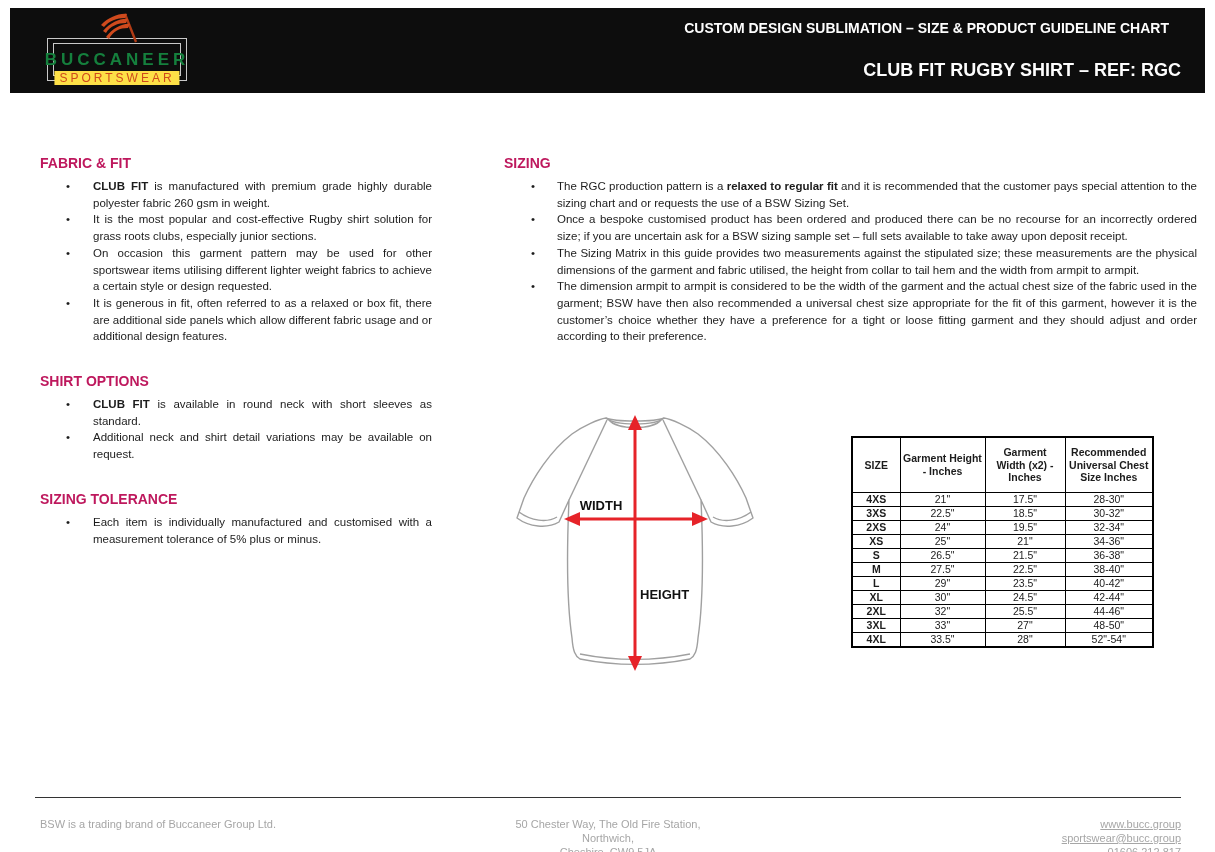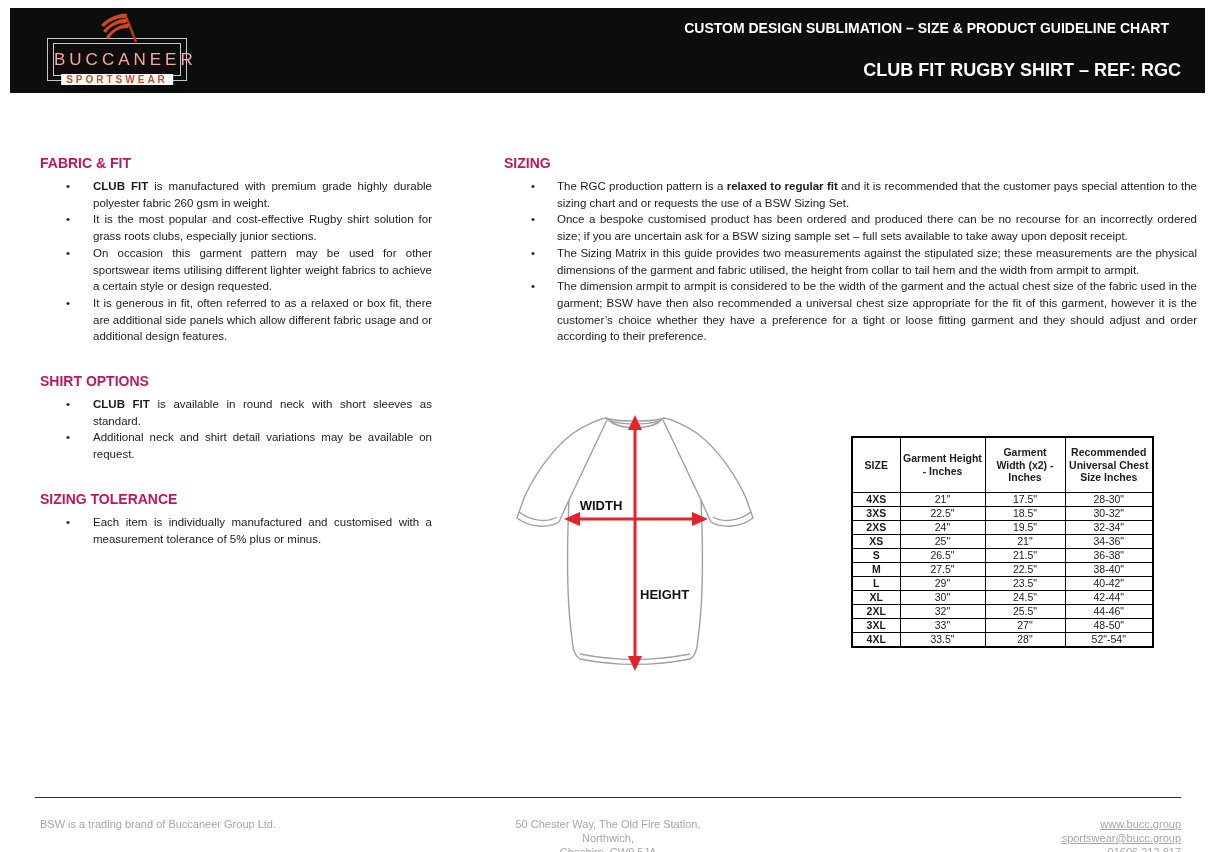--- a/index.html
+++ b/index.html
@@ -5,25 +5,25 @@
   * { margin:0; padding:0; box-sizing:border-box; }
   html,body { width:1215px; height:852px; background:#ffffff; overflow:hidden;
               font-family:"Liberation Sans", sans-serif; color:#1c1c1c; }
   .page { position:relative; width:1215px; height:852px; background:#fff; }
 
   
   .bar { position:absolute; left:10px; top:8px; width:1195px; height:85px; background:#0d0d0d; }
   .logo { position:absolute; left:37px; top:30px; width:140px; height:43px;
           border:1px solid #c9c9c9; }
   .logo-inner { position:absolute; inset:4px 5px; border:1px solid #c9c9c9;
-          display:flex; align-items:center; justify-content:flex-start;
-          color:#fca5a5; font-weight:normal; font-size:17px; letter-spacing:4px; }
+          display:flex; align-items:center; justify-content:center;
+          color:#15803d; font-weight:bold; font-size:17px; letter-spacing:4px; }
   .logo-sub { position:absolute; left:50%; bottom:-5px; transform:translateX(-50%);
-          background:#ffffff; padding:0 5px; color:#cf4a1d; font-size:10px;
-          font-weight:bold; letter-spacing:3px; white-space:nowrap; }
+          background:#fde047; padding:0 5px; color:#cf4a1d; font-size:12px;
+          font-weight:normal; letter-spacing:3px; white-space:nowrap; }
   .flag { position:absolute; left:50%; top:-27px; transform:translateX(-50%); }
   .doc-title    { position:absolute; right:36px; top:12px; color:#fdfdfd;
                   font-size:14px; font-weight:bold; }
   .doc-subtitle { position:absolute; right:24px; top:52px; color:#fdfdfd;
                   font-size:18px; font-weight:bold; }
 
   
   h2 { font-size:14px; font-weight:bold; color:#be185d; margin:8px 0 7px 0; }
   h2.gap { margin-top:28px; }
   .left-col  { position:absolute; left:40px;  top:147px; width:392px; }

